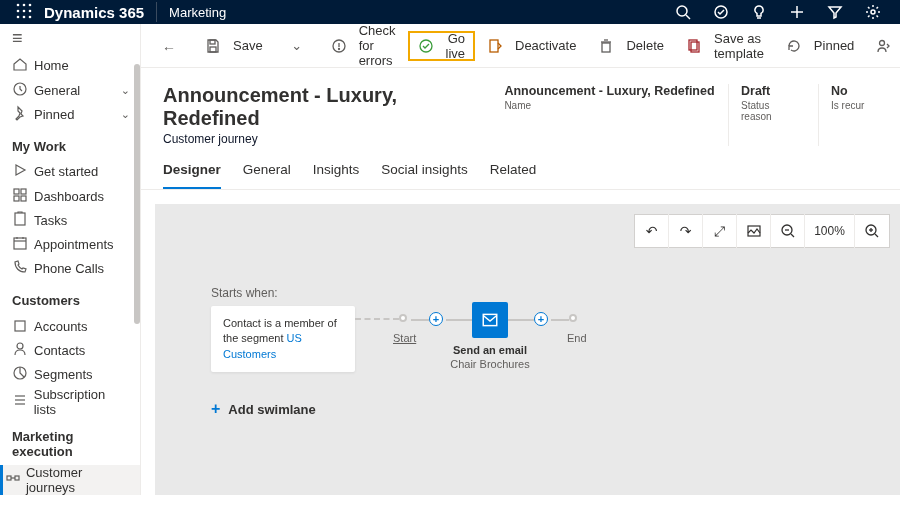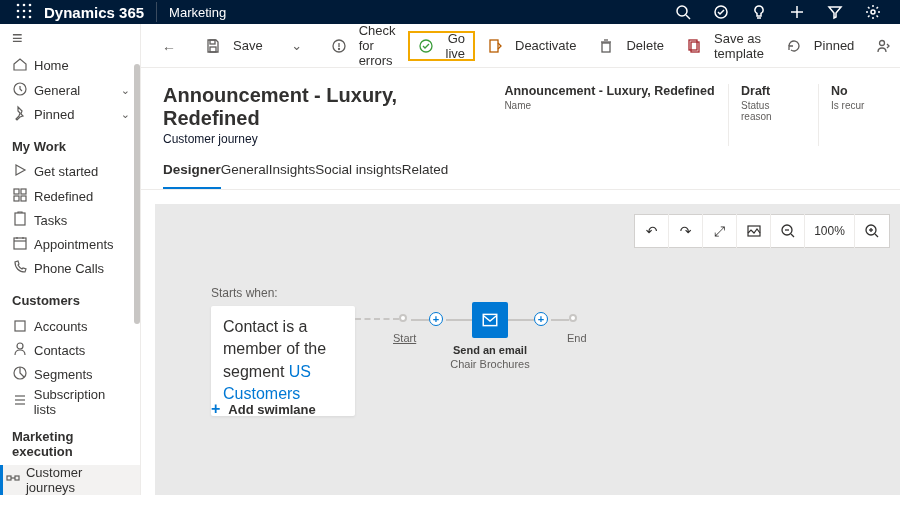--- a/index.html
+++ b/index.html
@@ -29,30 +29,30 @@
   .cmd-sep { width: 1px; height: 20px; background: #e1dfdd; margin: 0 2px; }
   .cmd.chev { padding: 4px 6px; }
   .header { padding: 16px 22px 0 22px; display: flex; gap: 8px; }
   .h-title { font-size: 20px; font-weight: 600; }
   .h-sub { font-size: 12px; color: #0f172a; margin-top: 2px; }
   .h-fields { margin-left: auto; display: flex; gap: 16px; }
   .h-field { border-left: 1px solid #edebe9; padding-left: 12px; min-width: 60px; }
   .h-field:first-child { border-left: none; padding-left: 0; }
   .h-field .fv { font-size: 12.5px; font-weight: 600; white-space: nowrap; }
   .h-field .fl { font-size: 10px; color: #605e5c; margin-top: 2px; }
-  .tabs { padding: 0 22px; margin-top: 16px; border-bottom: 1px solid #edebe9; display: flex; }
+  .tabs { padding: 0 22px; margin-top: 16px; border-bottom: 1px solid #edebe9; display: flex; gap: 22px; }
   .tab { padding-bottom: 10px; font-size: 13.5px; cursor: pointer; font-weight: 400; border-bottom: 2px solid transparent; }
   .tab.active { font-weight: 600; border-bottom: 2px solid #0078d4; }
   .canvas-wrap { flex: 1; background: #e9e9e9; margin: 14px 0 0 14px; position: relative; overflow: hidden; }
   .canvas-toolbar { position: absolute; top: 10px; right: 10px; background: #fff; border: 1px solid #d2d0ce; display: flex; align-items: center; height: 34px; }
   .ctb { width: 34px; height: 34px; display: flex; align-items: center; justify-content: center; border-right: 1px solid #edebe9; cursor: pointer; font-size: 14px; }
   .ctb:last-child { border-right: none; }
   .ctb.zoomtxt { width: 50px; font-size: 12px; }
   .starts { position: absolute; left: 56px; top: 82px; font-size: 12px; color: #605e5c; }
-  .card { position: absolute; left: 56px; top: 102px; width: 144px; background: #fff; padding: 10px 12px; font-size: 16px; box-shadow: 0 1px 3px rgba(0,0,0,0.08); border-radius: 2px; line-height: 1.4; }
+  .card { position: absolute; left: 56px; top: 102px; width: 144px; background: #fff; padding: 10px 12px; font-size: 11px; box-shadow: 0 1px 3px rgba(0,0,0,0.08); border-radius: 2px; line-height: 1.4; }
   .card a { color: #0078d4; text-decoration: none; }
   .flow-dash { position: absolute; left: 200px; top: 114px; width: 44px; border-top: 2px dashed #c8c6c4; }
   .dot { width: 8px; height: 8px; border: 2px solid #c8c6c4; border-radius: 50%; background: #fff; position: absolute; }
   .plus-node { position: absolute; width: 14px; height: 14px; border: 1.5px solid #0078d4; border-radius: 50%; display: flex; align-items: center; justify-content: center; color: #0078d4; font-size: 11px; font-weight: bold; background: #fff; }
   .flow-line { position: absolute; height: 2px; background: #c8c6c4; }
   .tile { position: absolute; width: 36px; height: 36px; background: #0078d4; border-radius: 2px; display: flex; align-items: center; justify-content: center; color: #fff; }
   .flow-label { position: absolute; font-size: 11px; color: #605e5c; text-align: center; }
   .add-swim { position: absolute; left: 56px; top: 196px; display: flex; align-items: center; gap: 8px; font-size: 13px; color: #323130; cursor: pointer; font-weight: 600; }
   .add-swim .pl { color: #0078d4; font-size: 16px; }
   svg.ic { width: 16px; height: 16px; }
@@ -151,21 +151,21 @@
           </svg></span>
         <span>Get started</span>
       </div>
     <div class="nav-row">
         <span class="ico"><svg class="ic" viewBox="0 0 16 16" fill="none" stroke="#605e5c" stroke-width="1.2">
             <rect x="2" y="2" width="5" height="5"></rect>
             <rect x="9" y="2" width="5" height="5"></rect>
             <rect x="2" y="9" width="5" height="5"></rect>
             <rect x="9" y="9" width="5" height="5"></rect>
           </svg></span>
-        <span>Redefined</span>
+        <span>Dashboards</span>
       </div>
     <div class="nav-row">
         <span class="ico"><svg class="ic" viewBox="0 0 16 16" fill="none" stroke="#605e5c" stroke-width="1.2">
             <rect x="3" y="2" width="10" height="12"></rect>
             <path d="M6 2v-1h4v1"></path>
           </svg></span>
         <span>Tasks</span>
       </div>
     <div class="nav-row">
         <span class="ico"><svg class="ic" viewBox="0 0 16 16" fill="none" stroke="#605e5c" stroke-width="1.2">

